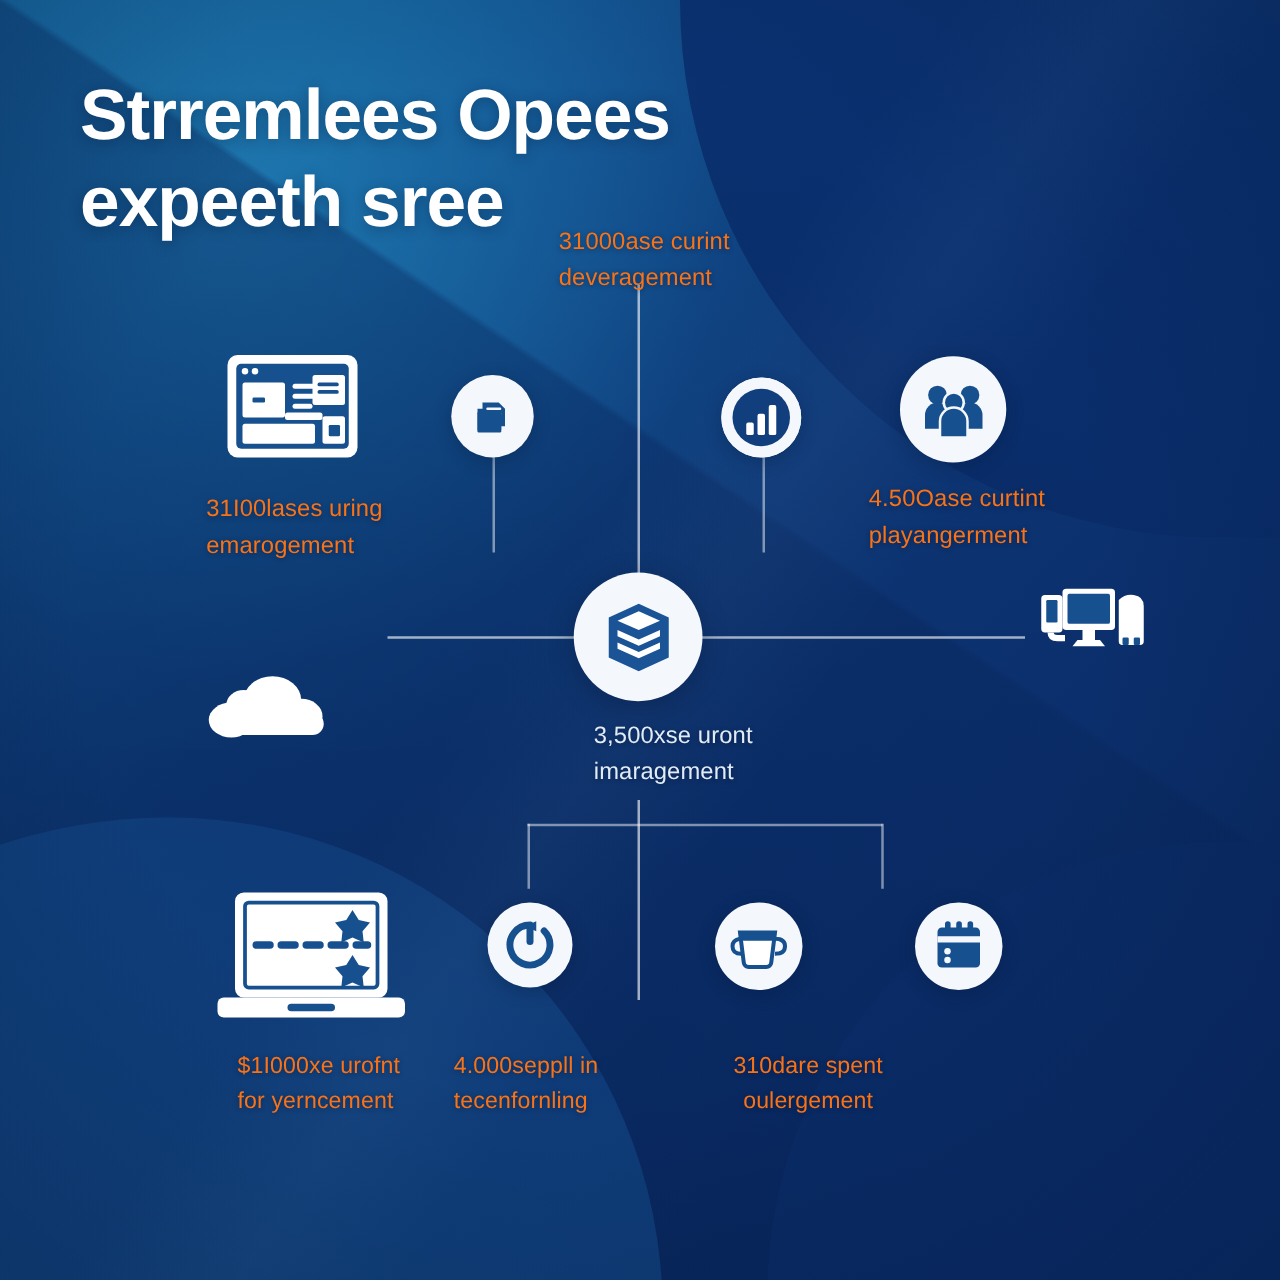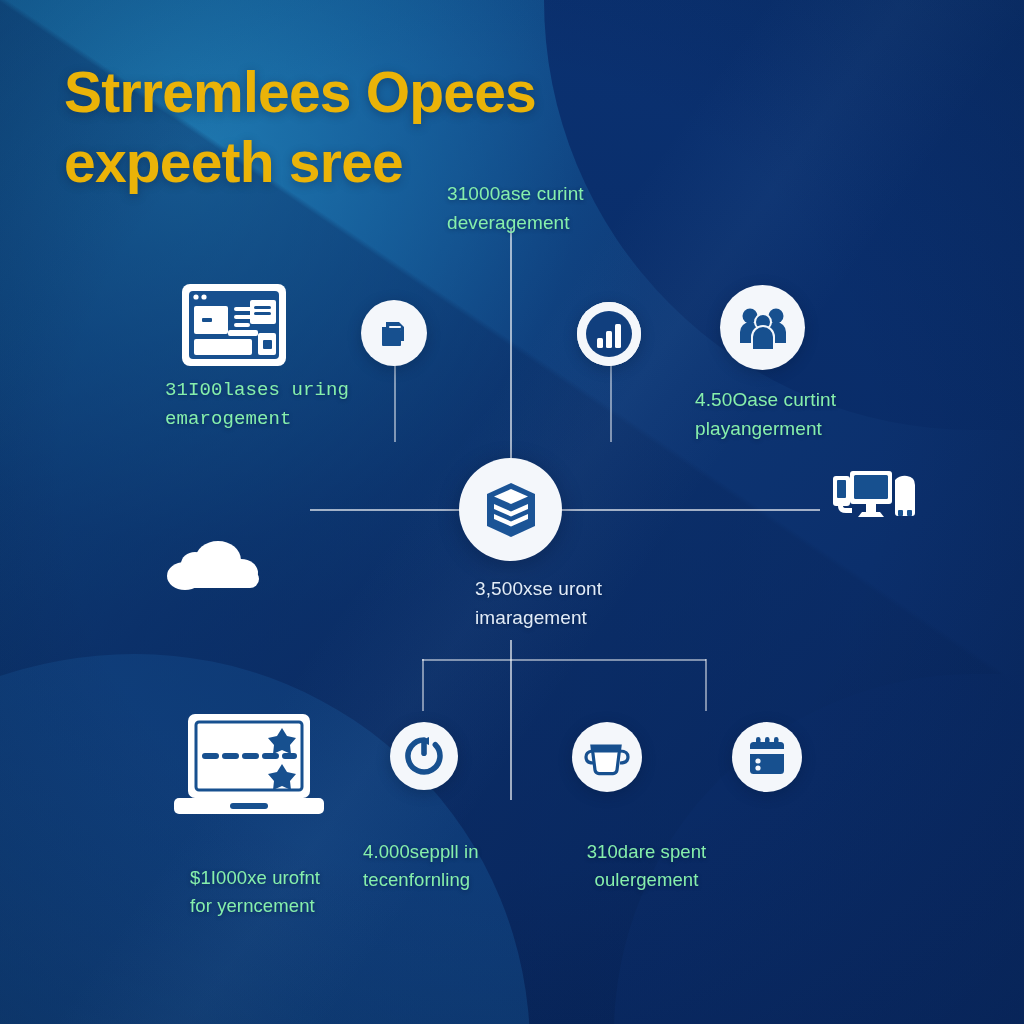--- a/index.html
+++ b/index.html
@@ -94,21 +94,21 @@
     background: radial-gradient(ellipse at 46% 46%,
       rgba(0,0,0,0) 52%, rgba(3,18,48,0.30) 100%);
   }
 
   
   .headline {
     position: absolute;
     left: 64px;
     top: 58px;
     width: 660px;
-    color: #eab308;
+    color: #ffffff;
     font-size: 57px;
     font-weight: bold;
     line-height: 1.22;
     letter-spacing: -0.8px;
     text-shadow: 0 2px 10px rgba(3,22,55,0.35);
   }
   .headline .l2 { display: block; }
 
   
   .line {
@@ -134,21 +134,21 @@
     display: flex;
     align-items: center;
     justify-content: center;
   }
   .icon-plain svg { display: block; }
   .icon-circle svg { display: block; }
 
   
   .label {
     position: absolute;
-    color: #86efac;
+    color: #f97316;
     font-size: 19px;
     line-height: 1.52;
     letter-spacing: 0.1px;
     text-shadow: 0 1px 4px rgba(4,20,50,0.45);
   }
   .label .l1 { display: block; }
   .label .l2 { display: block; }
   .label.center-label { color: #e2ecf7; }
   .label.small { font-size: 18.5px; }
 </style>
@@ -238,21 +238,21 @@
     <svg width="52" height="46" viewBox="0 0 52 46" aria-hidden="true">
       <circle cx="13" cy="11" r="7.5" fill="#17508f"></circle>
       <path d="M3 38 v-11 a10 10 0 0 1 20 0 v11 Z" fill="#17508f"></path>
       <circle cx="39" cy="11" r="7.5" fill="#17508f"></circle>
       <path d="M29 38 v-11 a10 10 0 0 1 20 0 v11 Z" fill="#17508f"></path>
       <circle cx="26" cy="17" r="8" fill="#17508f" stroke="#f4f7fb" stroke-width="2"></circle>
       <path d="M15 45 v-13 a11 11 0 0 1 22 0 v13 Z" fill="#17508f" stroke="#f4f7fb" stroke-width="2"></path>
     </svg>
   </div>
 
-  <div class="label" style="left:165px; top:376px; width:240px;font-family:Liberation Mono, monospace;">
+  <div class="label" style="left:165px; top:394px; width:240px;">
     <span class="l1">31I00lases uring</span>
     <span class="l2">emarogement</span>
   </div>
 
   <div class="label" style="left:695px; top:386px; width:250px;">
     <span class="l1">4.50Oase curtint</span>
     <span class="l2">playangerment</span>
   </div>
 
   <div class="icon-circle" style="left:459px; top:458px; width:103px; height:103px; box-shadow:0 4px 20px rgba(4,22,54,0.38);">
@@ -330,21 +330,21 @@
       <rect x="5" y="6" width="34" height="32" rx="3.5" fill="#17508f"></rect>
       <rect x="5" y="13" width="34" height="5" fill="#f4f7fb"></rect>
       <rect x="11" y="1" width="4.5" height="9" rx="2.2" fill="#17508f"></rect>
       <rect x="20" y="1" width="4.5" height="9" rx="2.2" fill="#17508f"></rect>
       <rect x="29" y="1" width="4.5" height="9" rx="2.2" fill="#17508f"></rect>
       <circle cx="13" cy="25" r="2.6" fill="#f4f7fb"></circle>
       <circle cx="13" cy="32" r="2.6" fill="#f4f7fb"></circle>
     </svg>
   </div>
 
-  <div class="label small" style="left:190px; top:864px; width:215px;">
+  <div class="label small" style="left:190px; top:838px; width:215px;">
     <span class="l1">$1I000xe urofnt</span>
     <span class="l2">for yerncement</span>
   </div>
 
   <div class="label small" style="left:363px; top:838px; width:195px;">
     <span class="l1">4.000seppll in</span>
     <span class="l2">tecenfornling</span>
   </div>
 
   <div class="label small" style="left:549px; top:838px; width:195px;text-align:center;">

